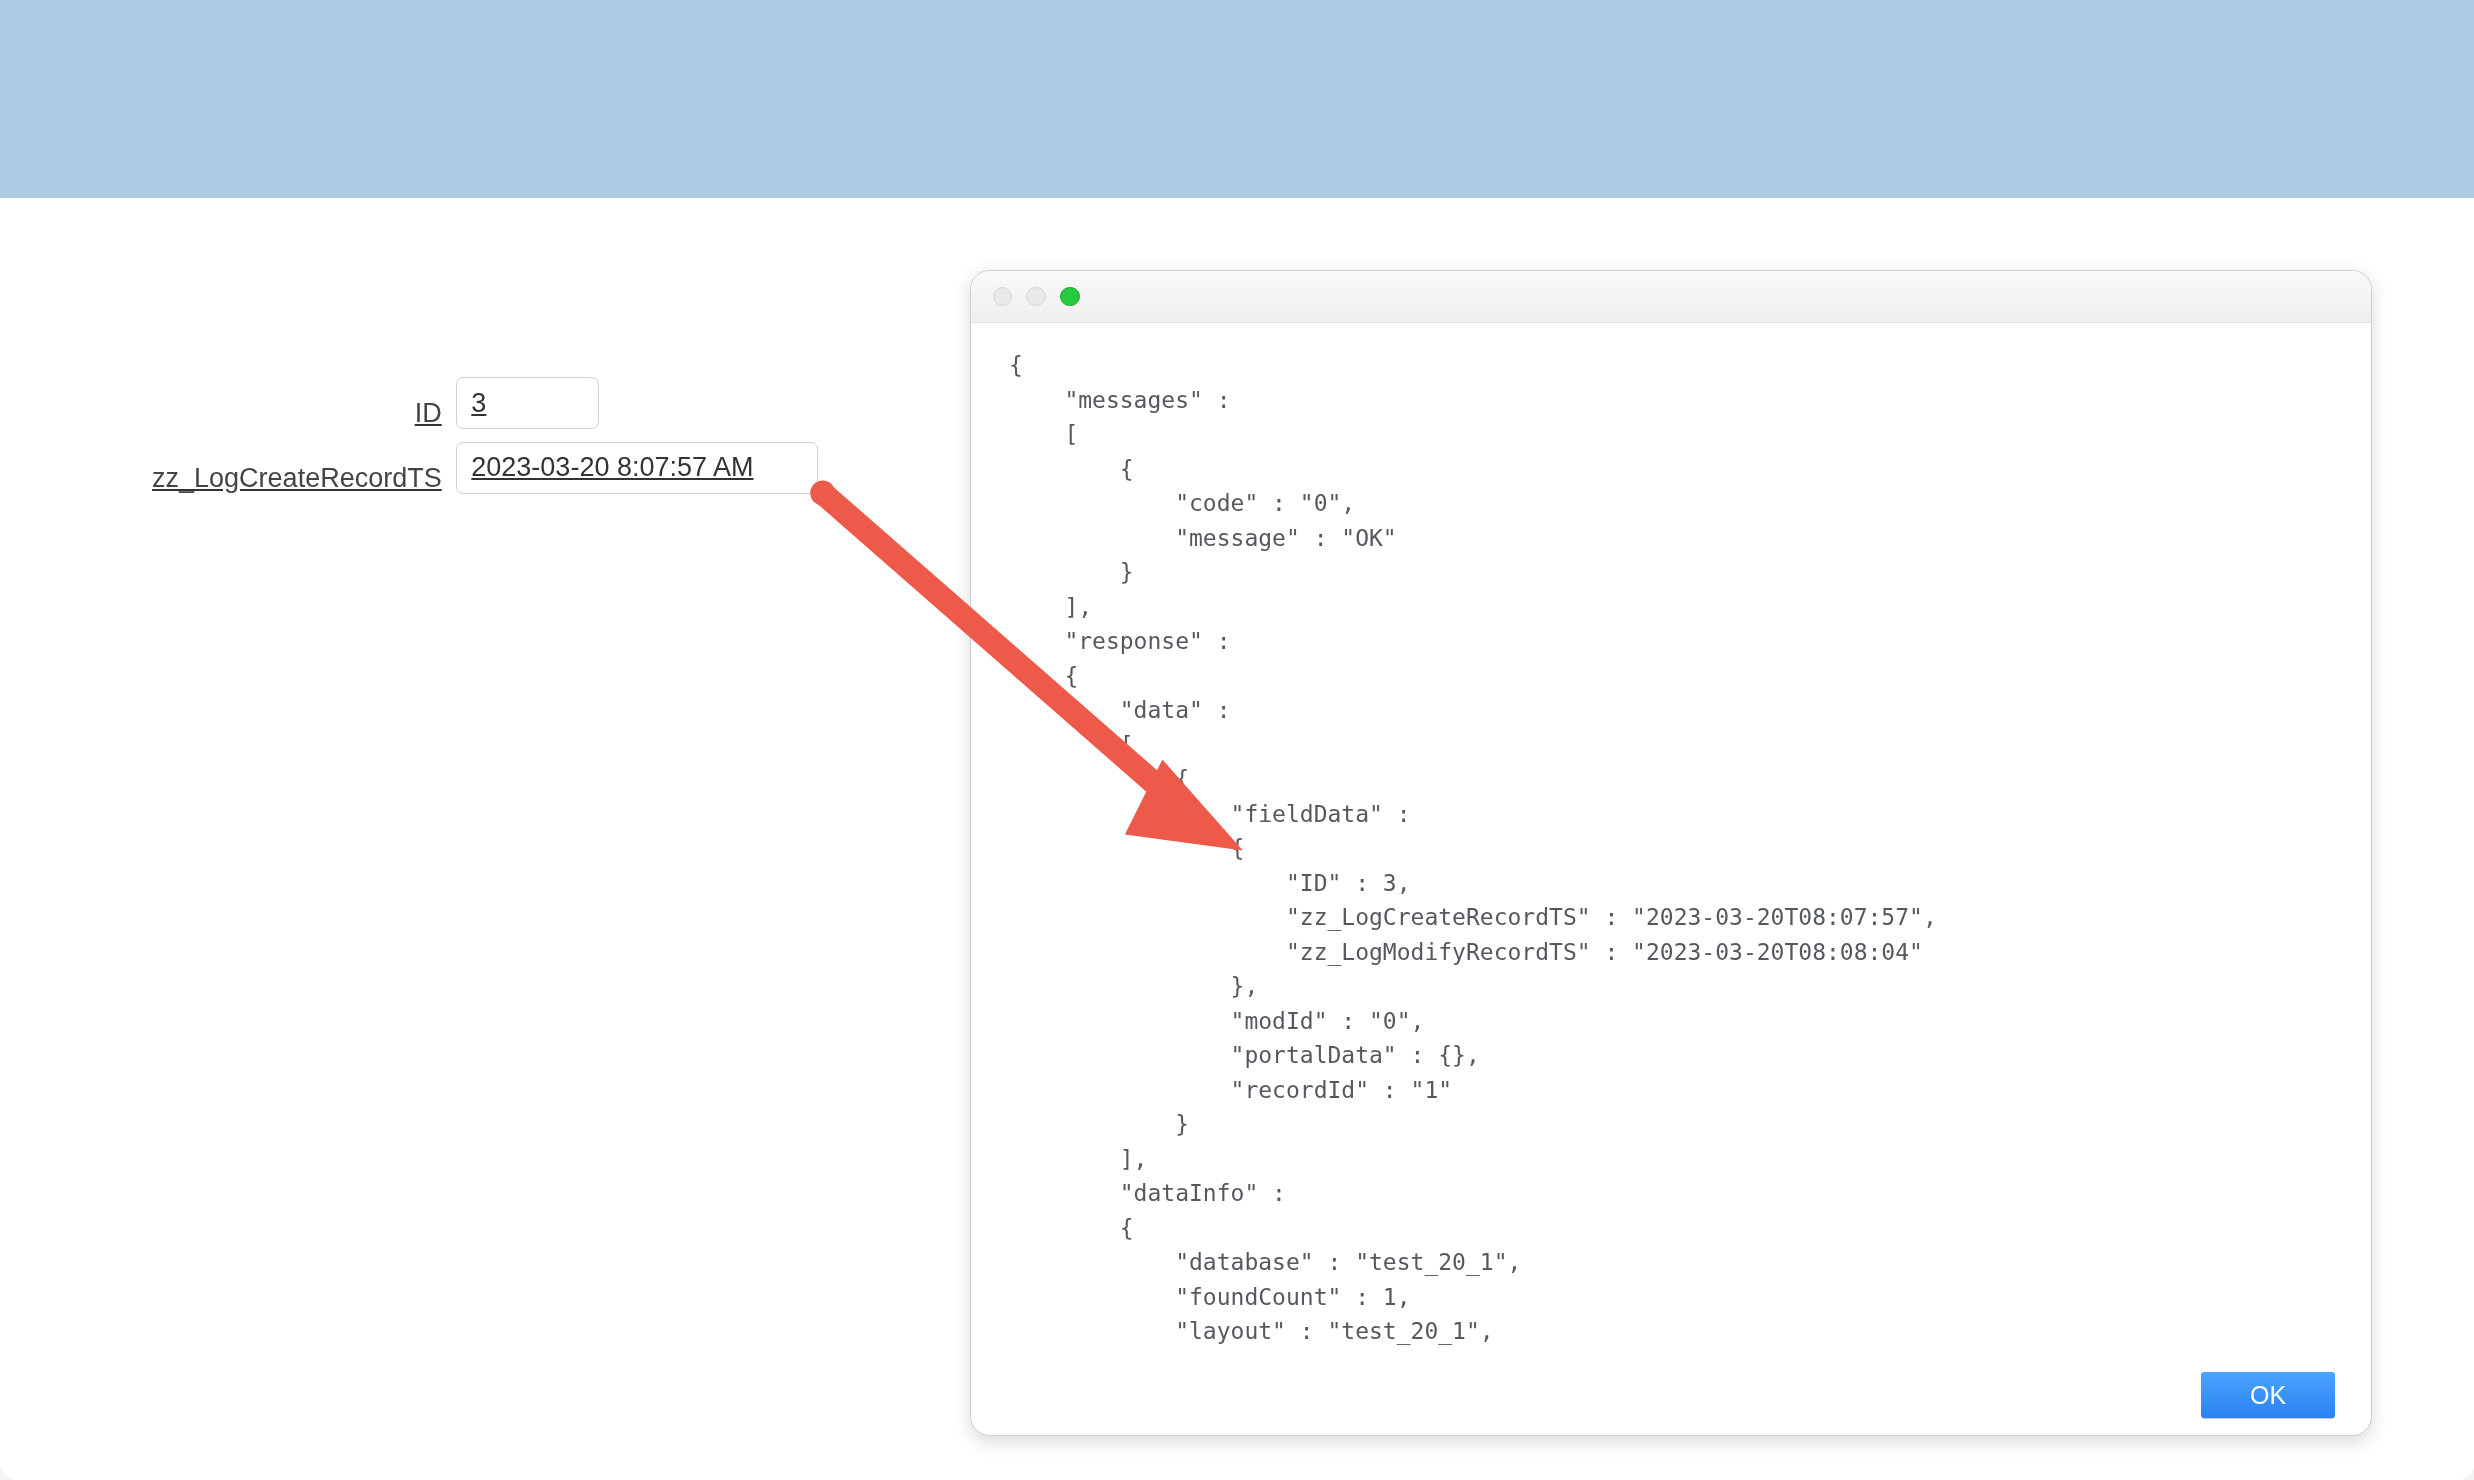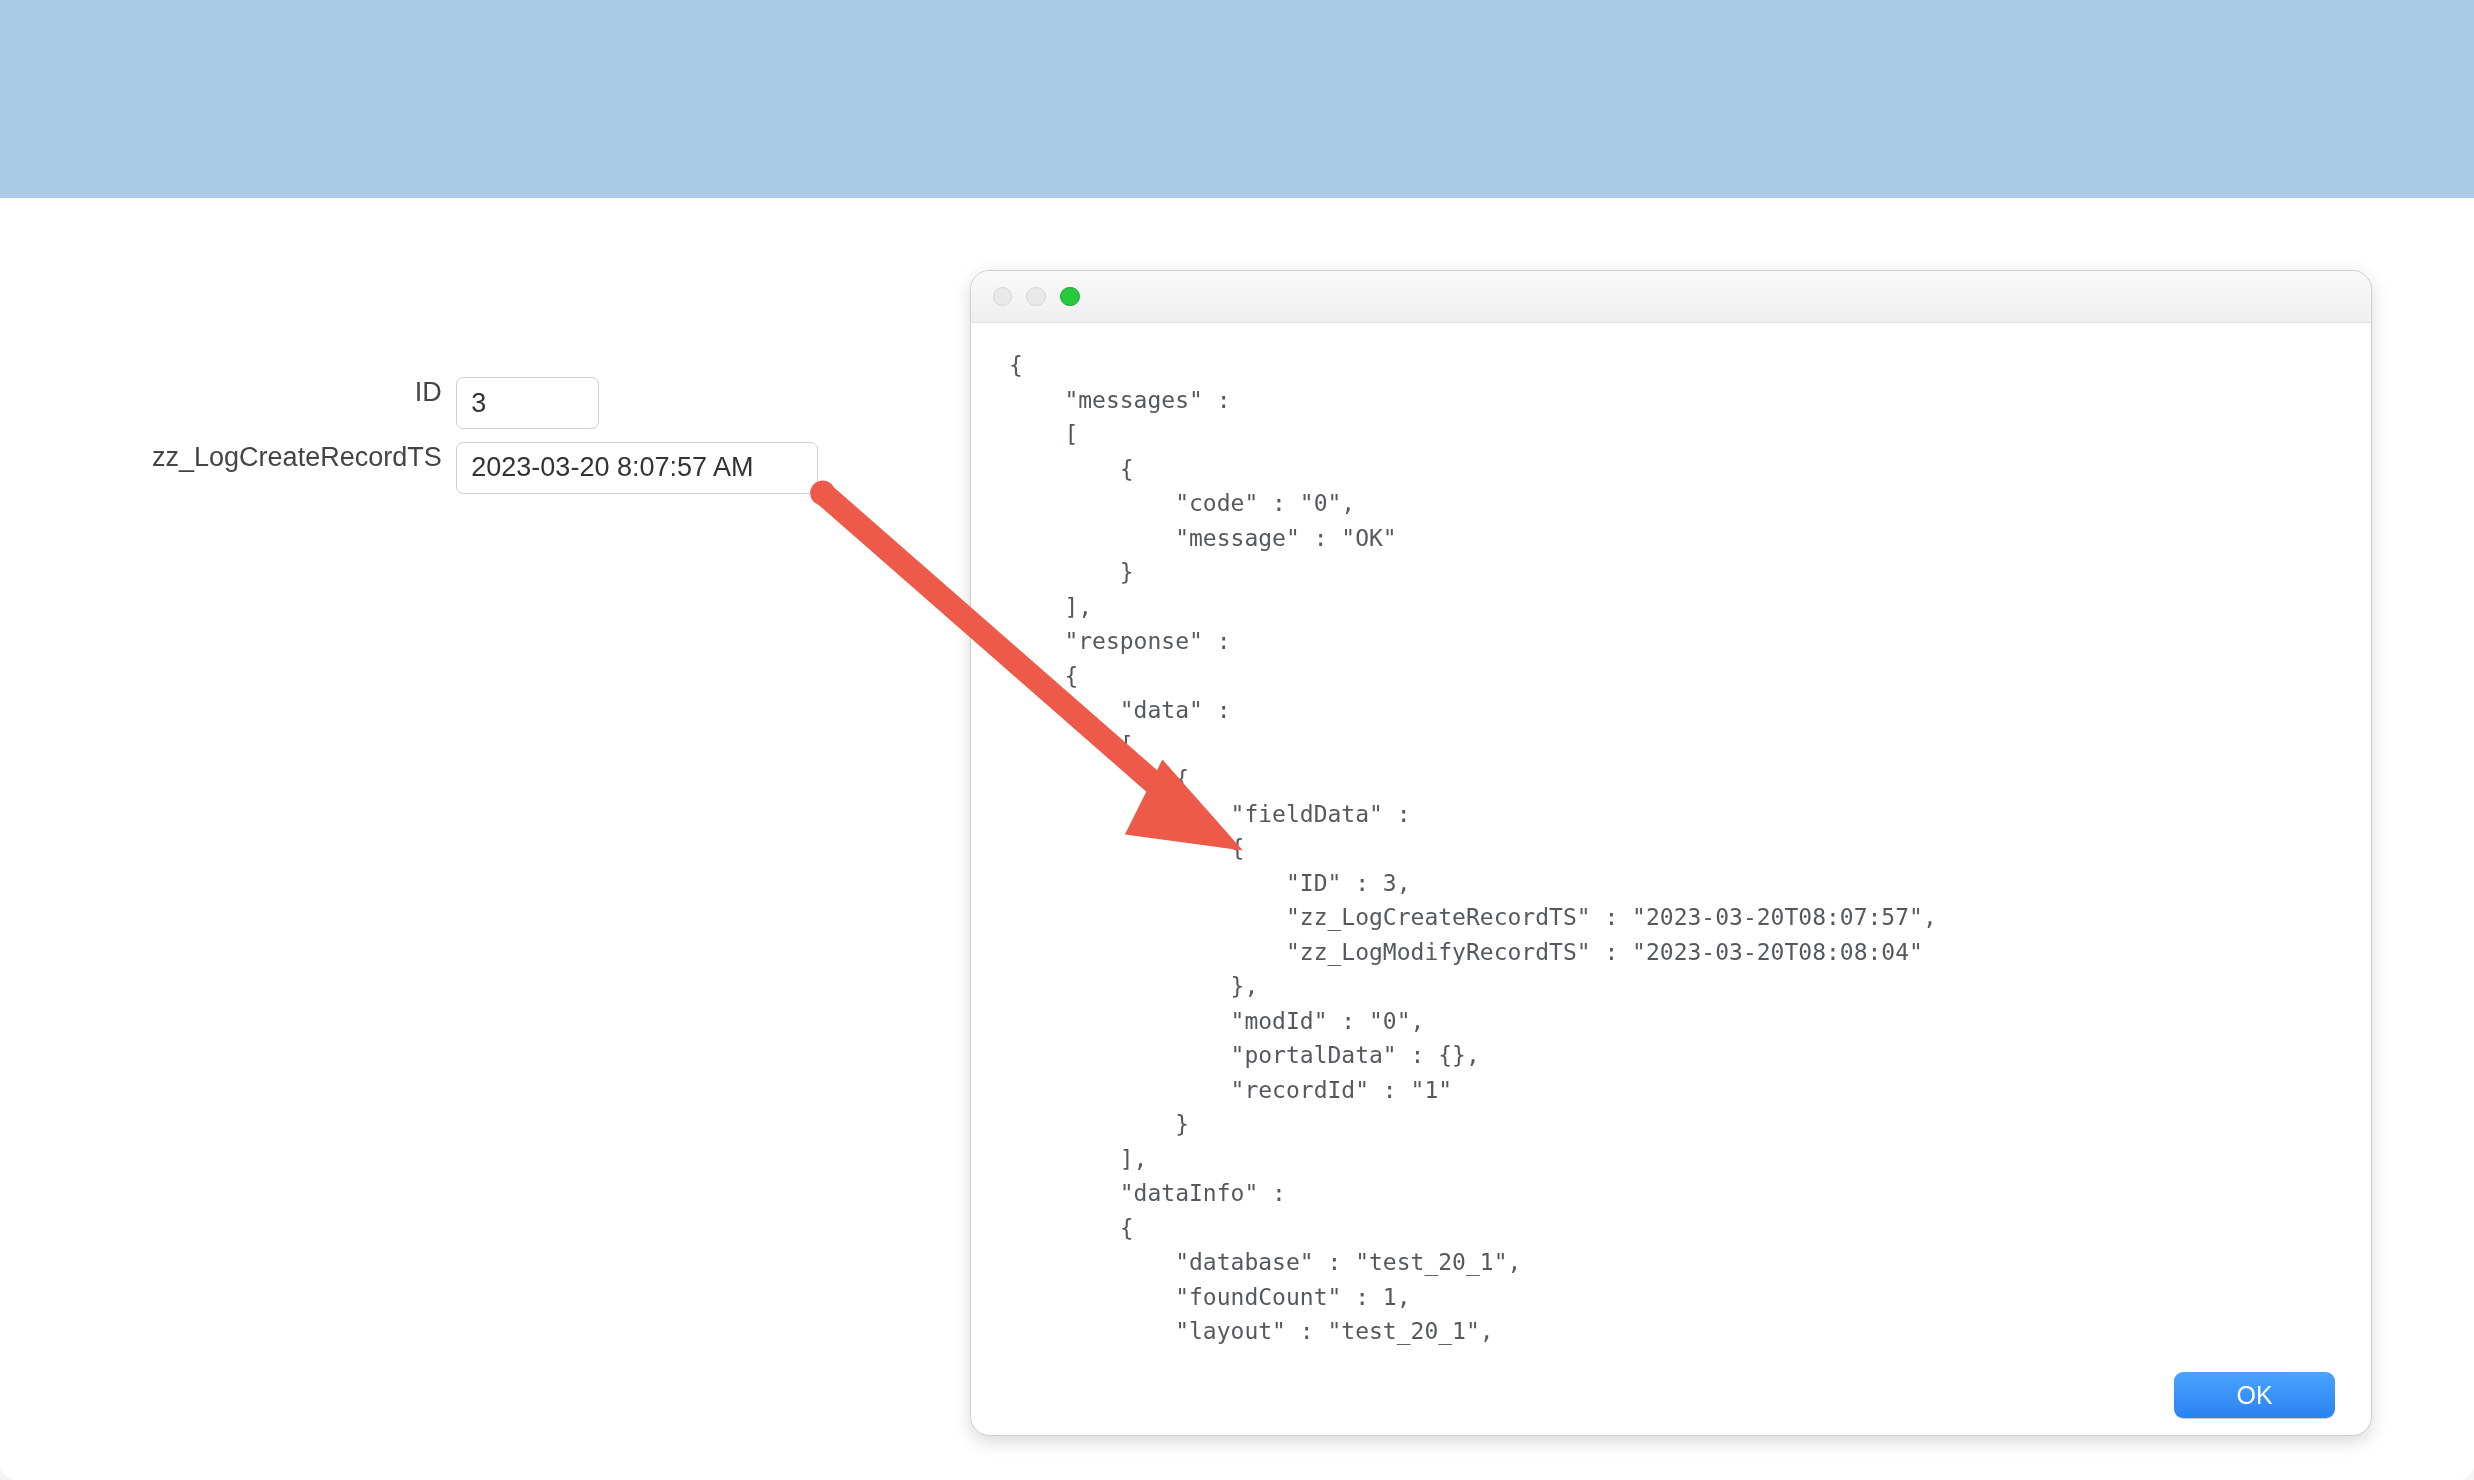--- a/index.html
+++ b/index.html
@@ -36,22 +36,23 @@
 
   
   .fields {
     position: absolute;
     top: 179px;
     left: 89px;
     width: 849px;
   }
   .field-row {
     display: flex;
-    align-items: flex-start;
+    align-items: flex-end;
     margin-bottom: 12.5px;
+    text-decoration: underline;
   }
   .field-label {
     flex: 0 0 367px;
     text-align: right;
     padding-right: 14.3px;
     font-size: 27px;
     color: #444;
   }
   .field-input {
     height: 52px;
@@ -109,23 +110,23 @@
   .dialog-footer {
     position: absolute;
     bottom: 0; left: 0; right: 0;
     height: 80px;
     display: flex;
     justify-content: flex-end;
     align-items: center;
     padding-right: 36px;
   }
   .ok-btn {
-    width: 161px;
+    width: 134px;
     height: 46px;
-    border-radius: 9px;
+    border-radius: 3px;
     border: none;
     background: linear-gradient(#4aa4ff,#2a82ef);
     color: #fff;
     font-size: 25px;
     font-weight: 500;
     cursor: pointer;
     box-shadow: 0 0.9px 0 rgba(0,0,0,0.2);
   }
 
   

